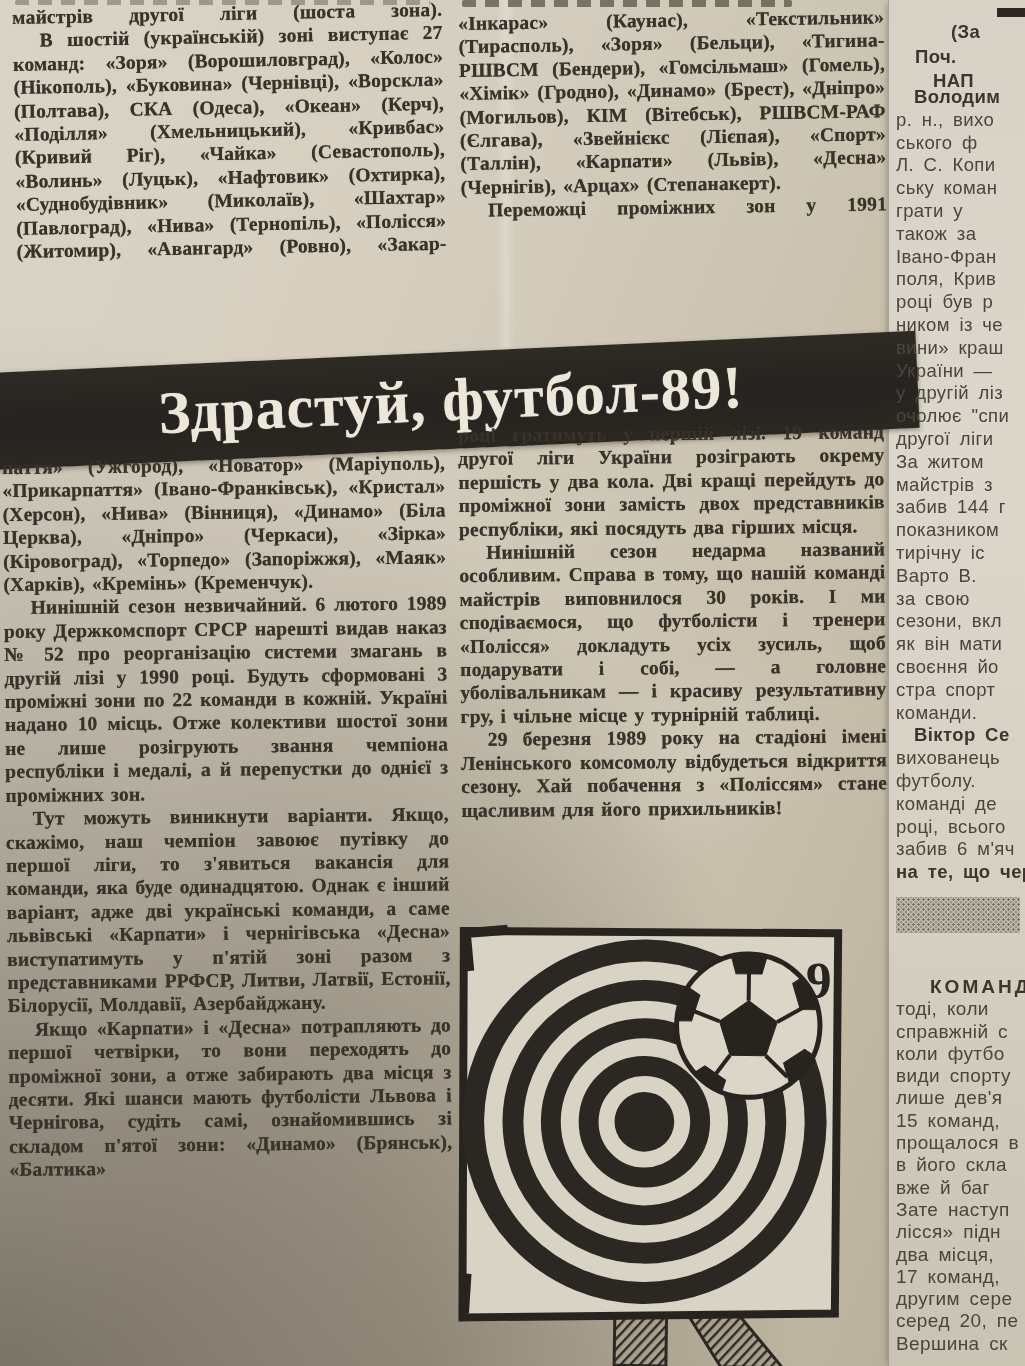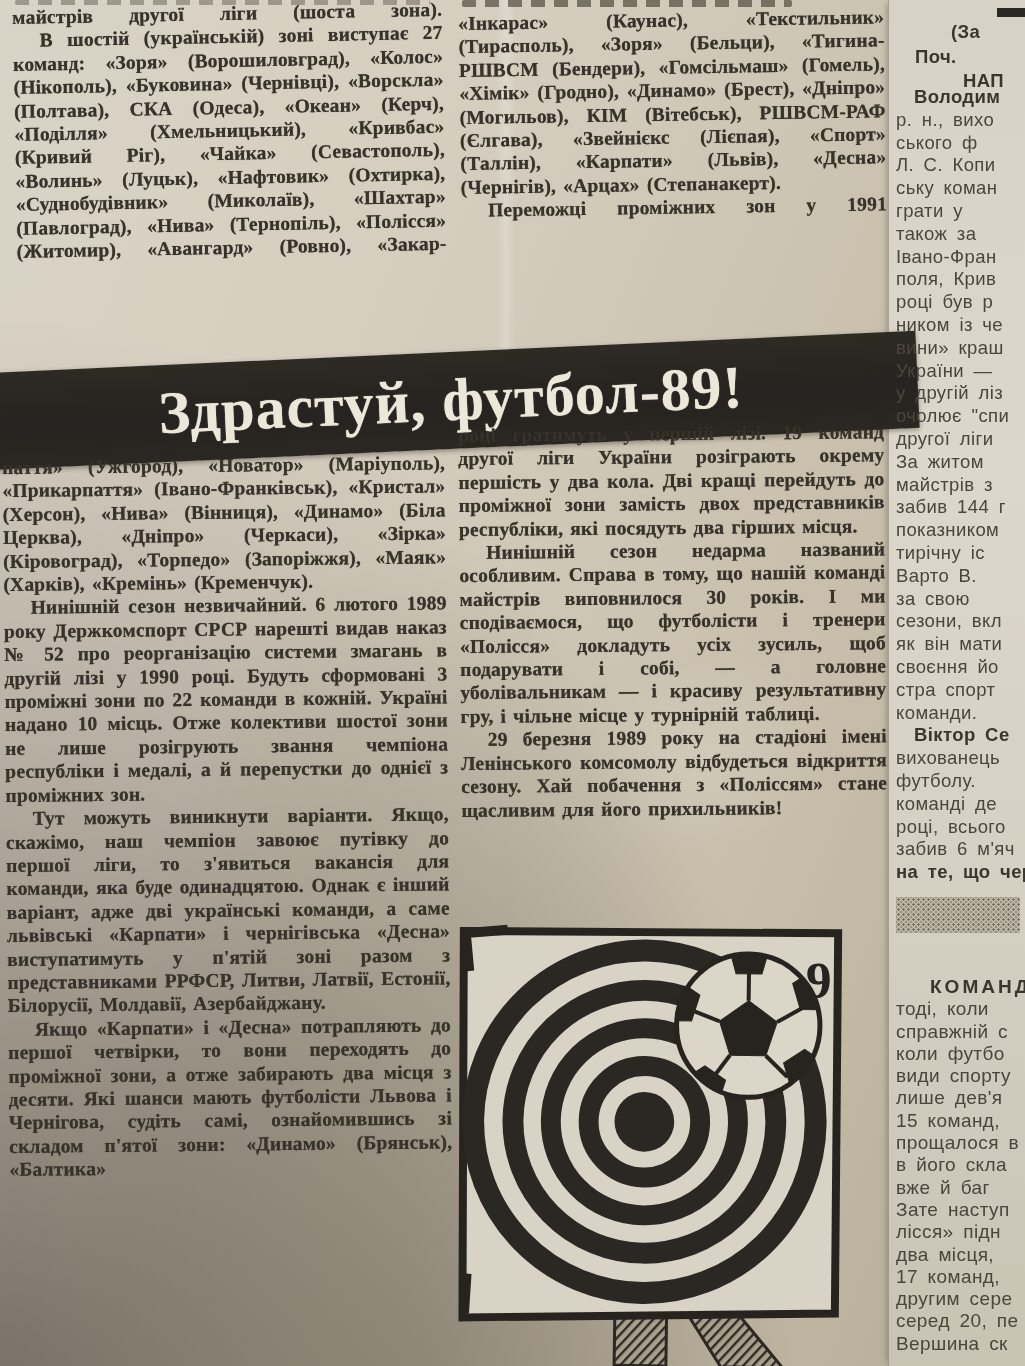--- a/index.html
+++ b/index.html
@@ -108,21 +108,21 @@
       <p class="para">році гратимуть у першій лізі. 19 команд другої ліги України розіграють окрему першість у два кола. Дві кращі перейдуть до проміжної зони замість двох представників республіки, які посядуть два гірших місця.</p>
       <p class="para indent">Нинішній сезон недарма названий особливим. Справа в тому, що нашій команді майстрів виповнилося 30 років. І ми сподіваємося, що футболісти і тренери «Полісся» докладуть усіх зусиль, щоб подарувати і собі, — а головне уболівальникам — і красиву результативну гру, і чільне місце у турнірній таблиці.</p>
       <p class="para indent">29 березня 1989 року на стадіоні імені Ленінського комсомолу відбудеться відкриття сезону. Хай побачення з «Поліссям» стане щасливим для його прихильників!</p>
     </div>
 
   <div class="rcol">
     <div class="rtopbar"></div>
     <div class="rheader">
         <div class="rline bold" style="margin-left: 58px;">(За</div>
         <div class="rline bold" style="margin-left: 22px;">Поч.</div>
-        <div class="rline bold" style="margin-left: 70px;">НАП</div>
+        <div class="rline bold" style="margin-left: 40px;">НАП</div>
       </div>
     <div class="rbody">
         <div class="rline bold" style="margin-left: 18px;">Володим</div>
         <div class="rline">р. н., вихо</div>
         <div class="rline">ського ф</div>
         <div class="rline">Л. С. Копи</div>
         <div class="rline">ську коман</div>
         <div class="rline">грати у</div>
         <div class="rline">також за</div>
         <div class="rline">Івано-Фран</div>

